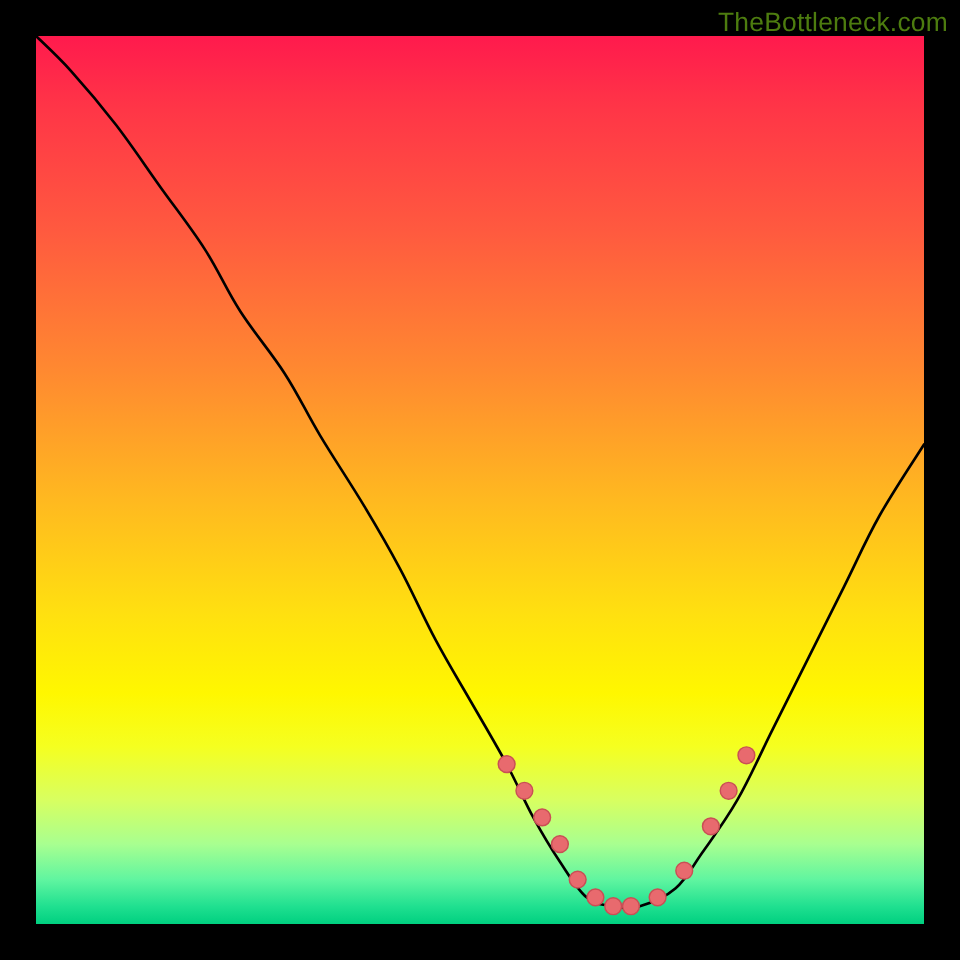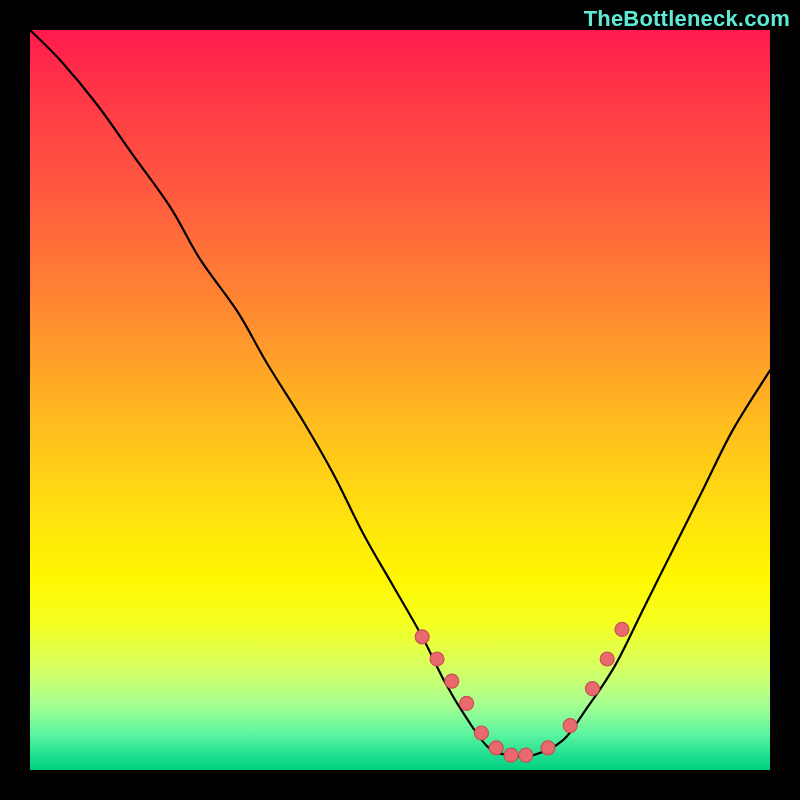--- a/index.html
+++ b/index.html
@@ -29,23 +29,23 @@
       #d8ff60 86%,
       #a8ff90 91%,
       #60f5a0 95%,
       #20e090 98%,
       #00d080 100%);
   }
   .watermark {
     position: absolute;
     top: 6px;
     right: 10px;
-    color: #5eead4;
+    color: #4d7c0f;
     font-size: 22px;
-    font-weight: 700;
+    font-weight: 400;
     letter-spacing: 0.2px;
     user-select: none;
   }
   svg.plot {
     position: absolute;
     left: 30px;
     top: 30px;
     width: 740px;
     height: 740px;
     overflow: visible;

